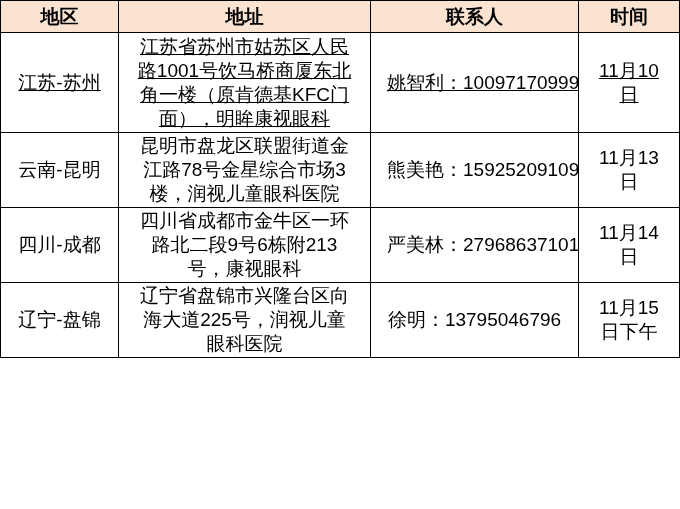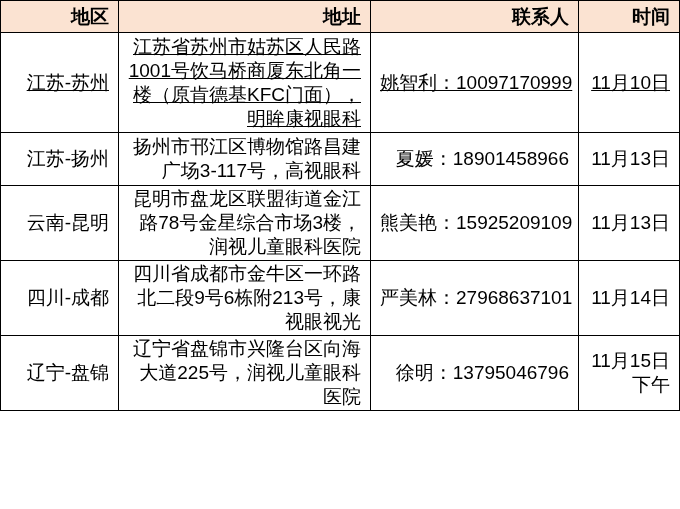--- a/index.html
+++ b/index.html
@@ -18,22 +18,22 @@
   }
   table.sched{
     border-collapse:collapse;
     table-layout:fixed;
     width:679px;
   }
   table.sched th,
   table.sched td{
     border:1.5px solid var(--border-color);
     vertical-align:middle;
-    text-align:right;
-    padding:1px 9px;
+    text-align:center;
+    padding:1px 16px;
     font-size:19px;
     line-height:24px;
     overflow:hidden;
     margin-top:14px;
   }
   table.sched th{
     background:var(--header-bg);
     font-weight:bold;
     height:29px;
   }
@@ -66,35 +66,29 @@
       <th>时间</th>
     </tr>
   </thead>
   <tbody>
     <tr class="r1">
       <td class="c-region">江苏-苏州</td>
       <td class="c-address">江苏省苏州市姑苏区人民路1001号饮马桥商厦东北角一楼（原肯德基KFC门面），明眸康视眼科</td>
       <td class="c-contact">姚智利：10097170999</td>
       <td class="c-time">11月10日</td>
     </tr>
-    <tr class="r2">
-      <td class="c-region">江苏-扬州</td>
-      <td class="c-address">扬州市邗江区博物馆路昌建广场3-117号，高视眼科</td>
-      <td class="c-contact">夏媛：18901458966</td>
-      <td class="c-time">11月13日</td>
-    </tr>
     <tr class="r4">
       <td class="c-region">云南-昆明</td>
       <td class="c-address">昆明市盘龙区联盟街道金江路78号金星综合市场3楼，润视儿童眼科医院</td>
       <td class="c-contact">熊美艳：15925209109</td>
       <td class="c-time">11月13日</td>
     </tr>
     <tr class="r5">
       <td class="c-region">四川-成都</td>
-      <td class="c-address">四川省成都市金牛区一环路北二段9号6栋附213号，康视眼视光</td>
+      <td class="c-address">四川省成都市金牛区一环路北二段9号6栋附213号，康视眼科</td>
       <td class="c-contact">严美林：27968637101</td>
       <td class="c-time">11月14日</td>
     </tr>
     <tr class="r7">
       <td class="c-region">辽宁-盘锦</td>
       <td class="c-address">辽宁省盘锦市兴隆台区向海大道225号，润视儿童眼科医院</td>
       <td class="c-contact">徐明：13795046796</td>
       <td class="c-time">11月15日下午</td>
     </tr>
   </tbody>

